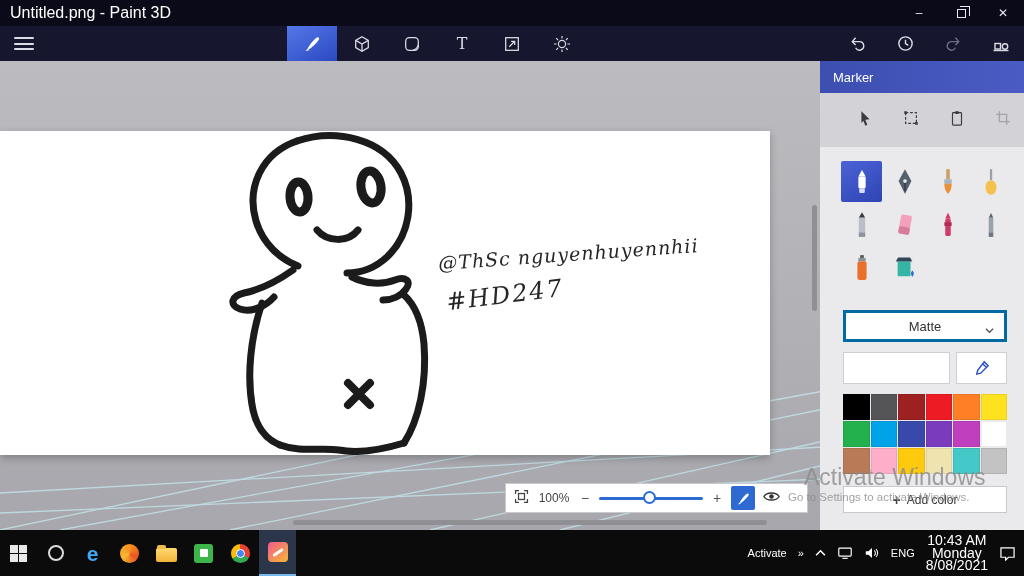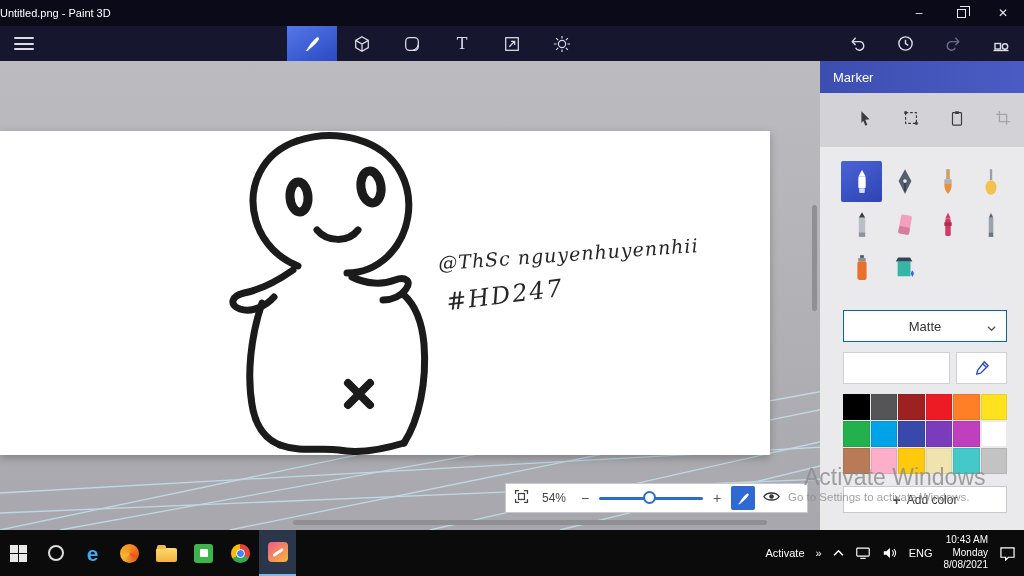--- a/index.html
+++ b/index.html
@@ -2,21 +2,21 @@
 <html><head>
 <meta charset="utf-8">
 <style>
   * { margin:0; padding:0; box-sizing:border-box; }
   html,body { width:1024px; height:576px; overflow:hidden; }
   body { font-family:"Liberation Sans", sans-serif; user-select:none; }
   .app { position:relative; width:1024px; height:576px; background:#aeaeb2; overflow:hidden; }
 
   
   .titlebar { position:absolute; top:0; left:0; width:1024px; height:26px; background:#0a0a18; display:flex; align-items:center; z-index:20; }
-  .titlebar .title { flex:1; color:#fff; font-size:11px; padding-left:0; }
+  .titlebar .title { flex:1; color:#fff; font-size:16px; padding-left:10px; }
   .wc { width:42px; height:26px; display:flex; align-items:center; justify-content:center; color:#e8e8ee; font-size:12px; }
   .restore { position:relative; width:9px; height:9px; border:1px solid #e8e8ee; }
   .restore::before { content:""; position:absolute; top:-4px; left:2px; width:9px; height:9px; border:1px solid #e8e8ee; border-bottom:none; border-left:none; }
 
   
   .menubar { position:absolute; top:26px; left:0; width:1024px; height:35px; background:#16162e; z-index:20; }
   .hamburger { position:absolute; left:14px; top:9px; width:20px; height:17px; display:flex; flex-direction:column; justify-content:space-between; padding:2px 0; }
   .hamburger i { display:block; height:2px; background:#dcdce6; border-radius:1px; }
   .tabs { position:absolute; left:287px; top:0; display:flex; height:35px; }
   .tab { width:50px; height:35px; display:flex; align-items:center; justify-content:center; color:#dcdce6; }
@@ -43,21 +43,21 @@
   .slider .thumb { position:absolute; top:0; left:42%; width:13px; height:13px; border-radius:50%; background:#fff; border:2px solid #2a6bd4; }
   .brushtoggle { width:24px; height:24px; background:#2e6ad1; border-radius:2px; display:flex; align-items:center; justify-content:center; }
 
   
   .panel { position:absolute; left:820px; top:61px; width:228px; height:469px; background:#eaeaed; z-index:5; }
   .panel-header { height:32px; background:linear-gradient(90deg,#3c4eb0,#4c5ec6); color:#fff; font-size:13px; display:flex; align-items:center; padding-left:13px; }
   .seltools { height:54px; background:#d3d3d7; display:flex; align-items:center; justify-content:space-around; padding:0 22px; }
   .brushgrid { position:absolute; left:21px; top:100px; display:grid; grid-template-columns:repeat(4,41px); grid-auto-rows:41px; gap:2px; }
   .bcell { display:flex; align-items:center; justify-content:center; border-radius:2px; }
   .bcell.selected { background:linear-gradient(150deg,#4a63d6,#2f44b4); }
-  .finish { position:absolute; left:23px; top:249px; width:164px; height:32px; background:#fff; border:1px solid #0369a1; display:flex; align-items:center; justify-content:center; font-size:13px; color:#333; }
+  .finish { position:absolute; left:23px; top:249px; width:164px; height:32px; background:#fff; border:3px solid #0369a1; display:flex; align-items:center; justify-content:center; font-size:13px; color:#333; }
   .finish .chev { position:absolute; right:10px; top:13px; }
   .swatchrow { position:absolute; left:23px; top:291px; width:164px; height:32px; display:flex; gap:6px; }
   .curcolor { width:107px; height:32px; background:#fff; border:1px solid #d0d0d4; }
   .picker { width:51px; height:32px; background:#fff; border:1px solid #d0d0d4; display:flex; align-items:center; justify-content:center; }
   .palette { position:absolute; left:23px; top:333px; width:164px; display:grid; grid-template-columns:repeat(6,1fr); gap:1px; }
   .swatch { height:26px; border:1px solid rgba(0,0,0,.08); }
   .addcolor { position:absolute; left:23px; top:425px; width:164px; height:27px; background:#fff; border:1px solid #c9c9cd; display:flex; align-items:center; justify-content:center; gap:6px; font-size:12px; color:#333; }
   .addcolor .plus { font-size:14px; font-weight:bold; color:#444; }
 
   
@@ -76,21 +76,21 @@
   .orangeapp { width:19px; height:19px; border-radius:50%; background:conic-gradient(#f7931e,#e8541e,#f7b733,#f7931e); }
   .folder { position:relative; width:21px; height:14px; background:linear-gradient(#ffd970,#f2b33c); border-radius:2px; margin-top:3px; }
   .folder::before { content:""; position:absolute; top:-3px; left:1px; width:9px; height:4px; background:#f2bc4a; border-radius:2px 2px 0 0; }
   .greenapp { width:19px; height:19px; border-radius:3px; background:#3db54a; display:flex; align-items:center; justify-content:center; }
   .greenapp i { width:8px; height:8px; background:#fff; border-radius:1px; }
   .chrome { position:relative; width:19px; height:19px; border-radius:50%; background:conic-gradient(#ea4335 0 33%, #34a853 0 66%, #fbbc05 0 100%); }
   .chrome i { position:absolute; left:5px; top:5px; width:9px; height:9px; background:#4285f4; border:1.5px solid #fff; border-radius:50%; }
   .p3d { position:relative; width:20px; height:20px; border-radius:4px; background:linear-gradient(140deg,#f05a8e,#f7b733); }
   .p3d i { position:absolute; left:4px; top:9px; width:12px; height:2.5px; background:#fff; border-radius:2px; transform:rotate(-35deg); }
   .tray { margin-left:auto; display:flex; align-items:center; gap:11px; padding-right:8px; font-size:11px; }
-  .clockbox { text-align:right; font-size:10px; line-height:12.5px; }
+  .clockbox { text-align:center; font-size:14px; line-height:12.5px; }
 
   .chev { width:9px; height:9px; display:inline-block; }
 </style>
 </head>
 <body>
 
 <div class="app">
 
   <div class="titlebar">
     <div class="title">Untitled.png - Paint 3D</div>
@@ -211,21 +211,21 @@
     <div class="vscroll"></div>
     <div class="hscroll"></div>
 
     <div class="zoombar">
       <div>
         <svg width="17" height="17" viewBox="0 0 20 20" fill="none" stroke="#444" stroke-width="1.5">
             <path d="M3 7 V3 h4 M13 3 h4 v4 M17 13 v4 h-4 M7 17 H3 v-4"></path>
             <rect x="6.5" y="6.5" width="7" height="7"></rect>
           </svg>
       </div>
-      <div class="ztext">54%</div>
+      <div class="ztext">100%</div>
       <div class="zbtn">−</div>
       <div class="slider">
         <div class="track"></div>
         <div class="thumb"></div>
       </div>
       <div class="zbtn">+</div>
       <div class="brushtoggle">
         <svg width="15" height="15" viewBox="0 0 20 20">
             <path d="M5 15 C8 10 12 5.5 14.5 3.8 c1.6-1.1 3.2.6 2.1 2.2 C14.8 8.7 10.5 13 6.6 16 Z" fill="#fff"></path>
             <path d="M5 15 c-.6 1.3-1.3 2-2.6 2.4 1.6.7 3.2.2 4.2-1Z" fill="#fff"></path>

